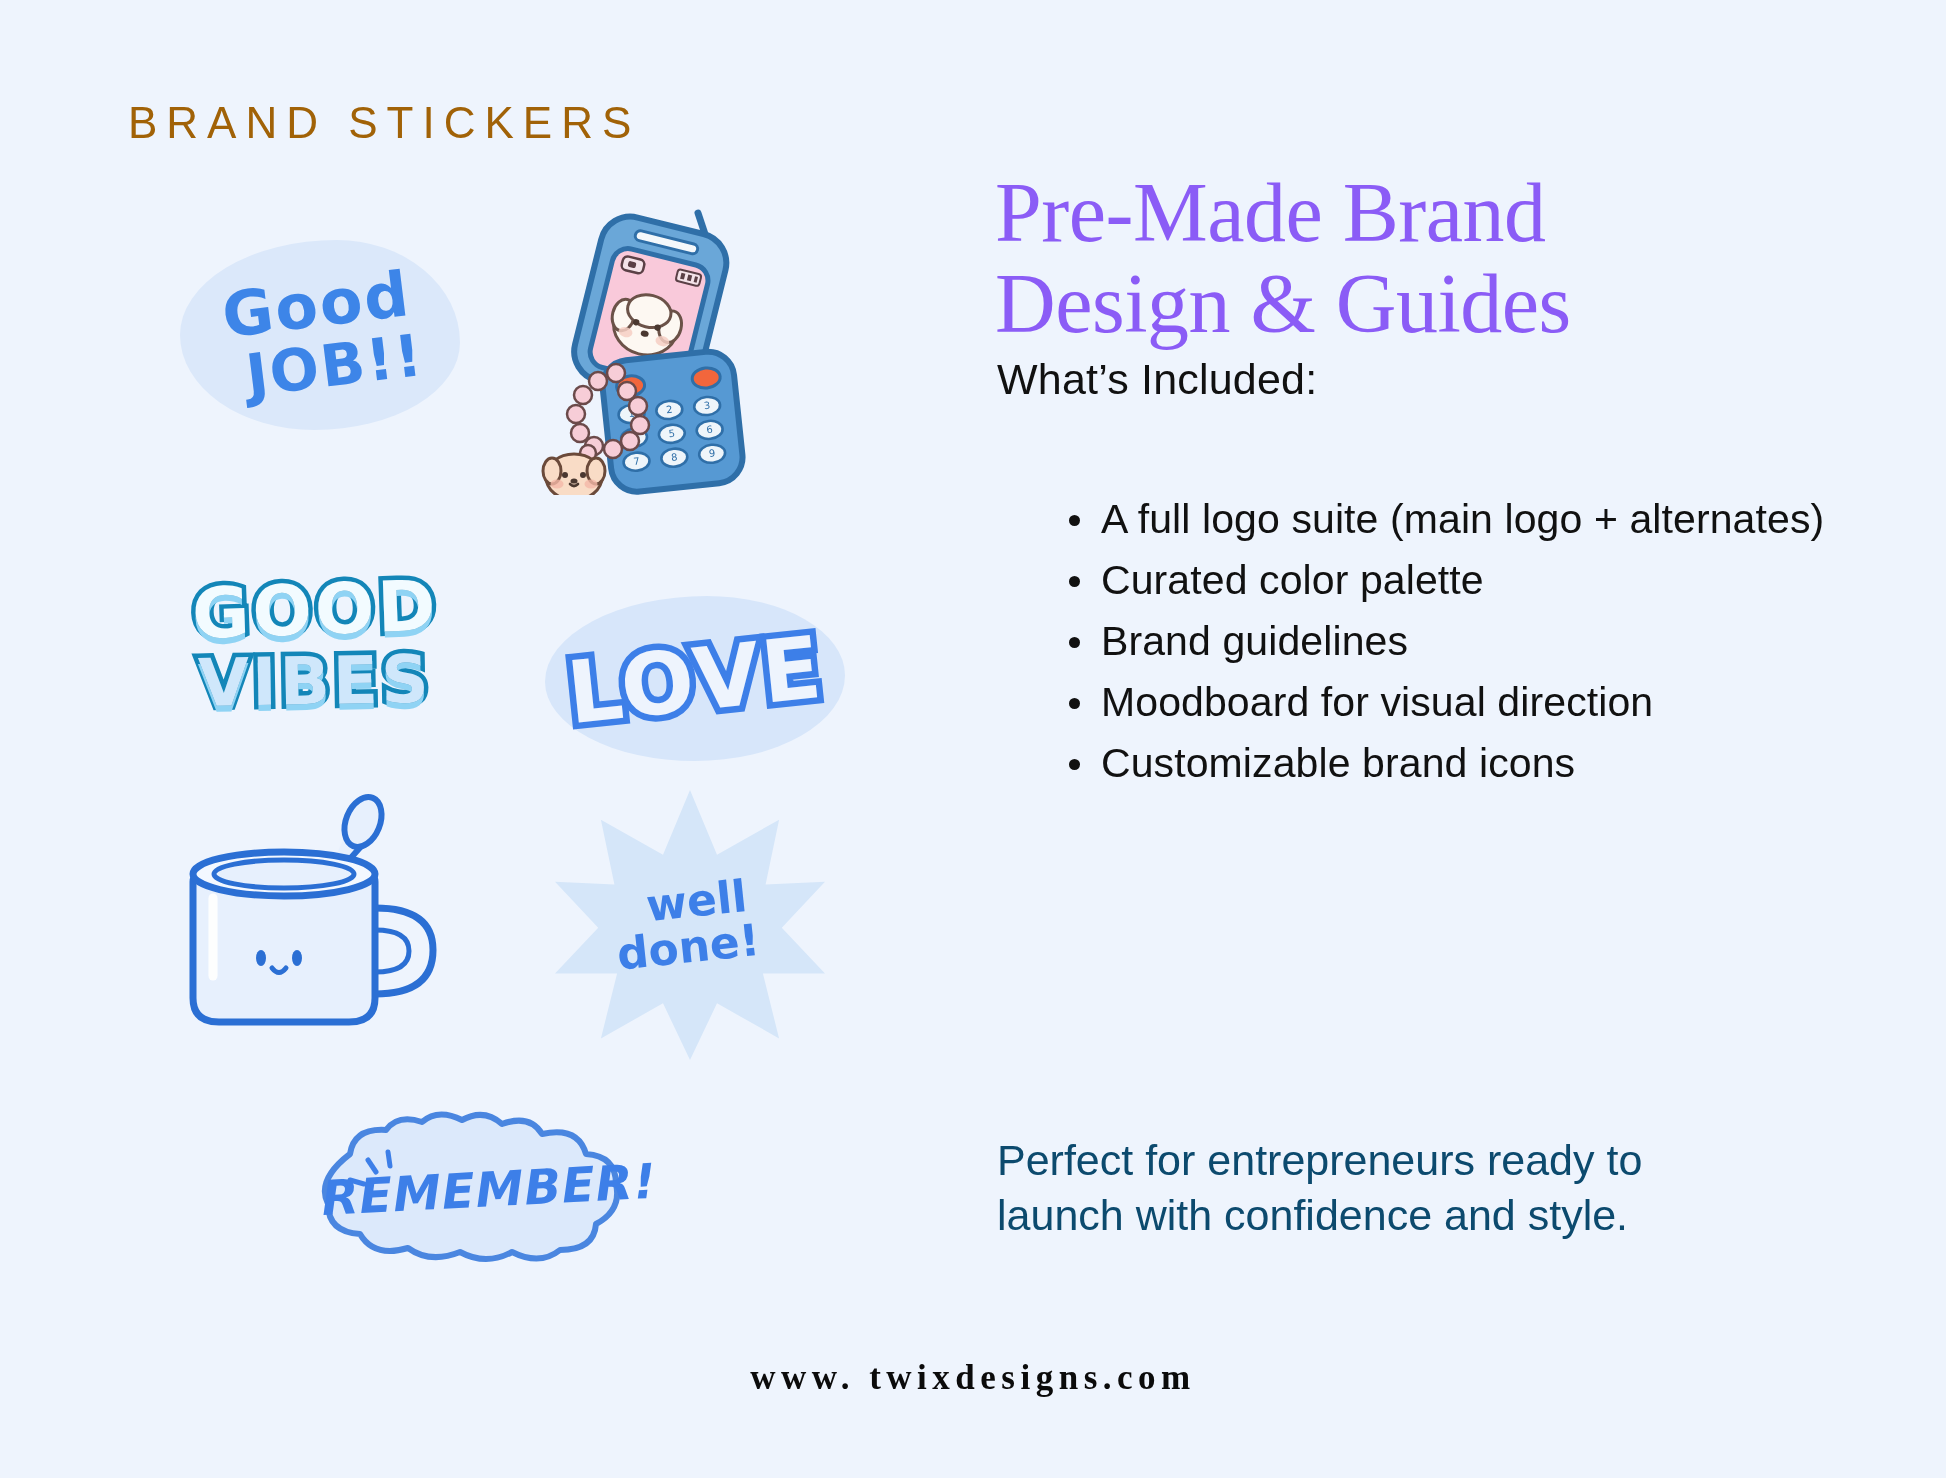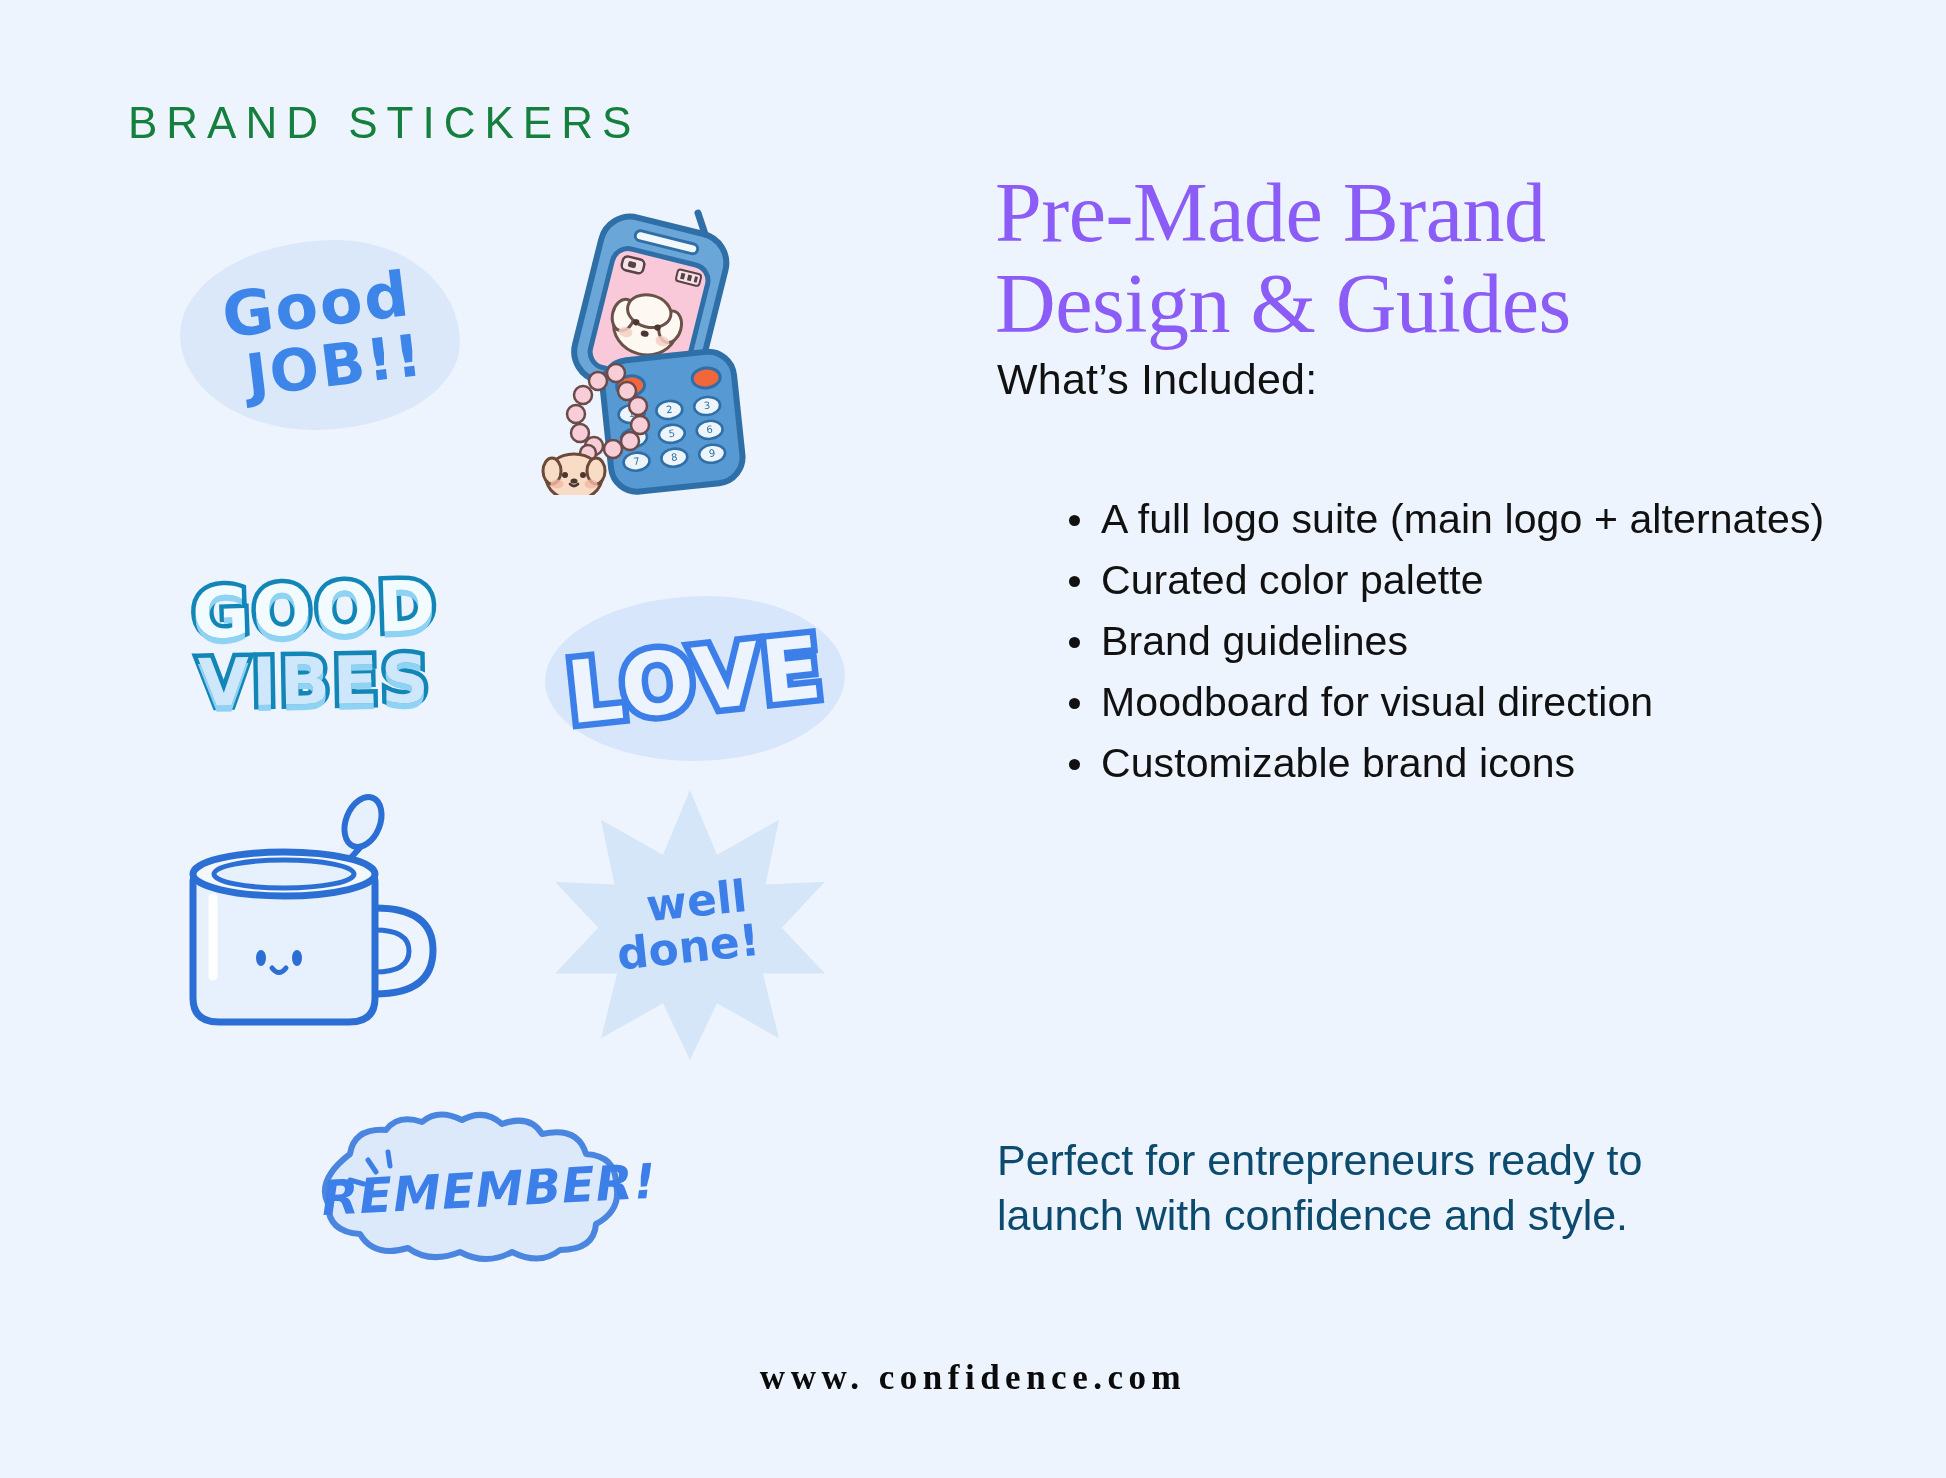--- a/index.html
+++ b/index.html
@@ -32,21 +32,21 @@
   }
 
   .brand-stickers-label {
     position: absolute;
     left: 128px;
     top: 98px;
     font-family: "Liberation Sans", sans-serif;
     font-size: 44px;
     font-weight: 400;
     letter-spacing: 9px;
-    color: #15803d;
+    color: #a16207;
     white-space: nowrap;
   }
 
   .sticker {
     position: absolute;
   }
 
   
   .good-job {
     left: 180px;
@@ -474,15 +474,15 @@
       <li>Curated color palette</li>
       <li>Brand guidelines</li>
       <li>Moodboard for visual direction</li>
       <li>Customizable brand icons</li>
     </ul>
 
     <p class="closing">Perfect for entrepreneurs ready to launch with confidence and style.</p>
 
   </div>
 
-  <div class="footer-url">www. confidence.com</div>
+  <div class="footer-url">www. twixdesigns.com</div>
 
 </div>
 
 </body></html>

